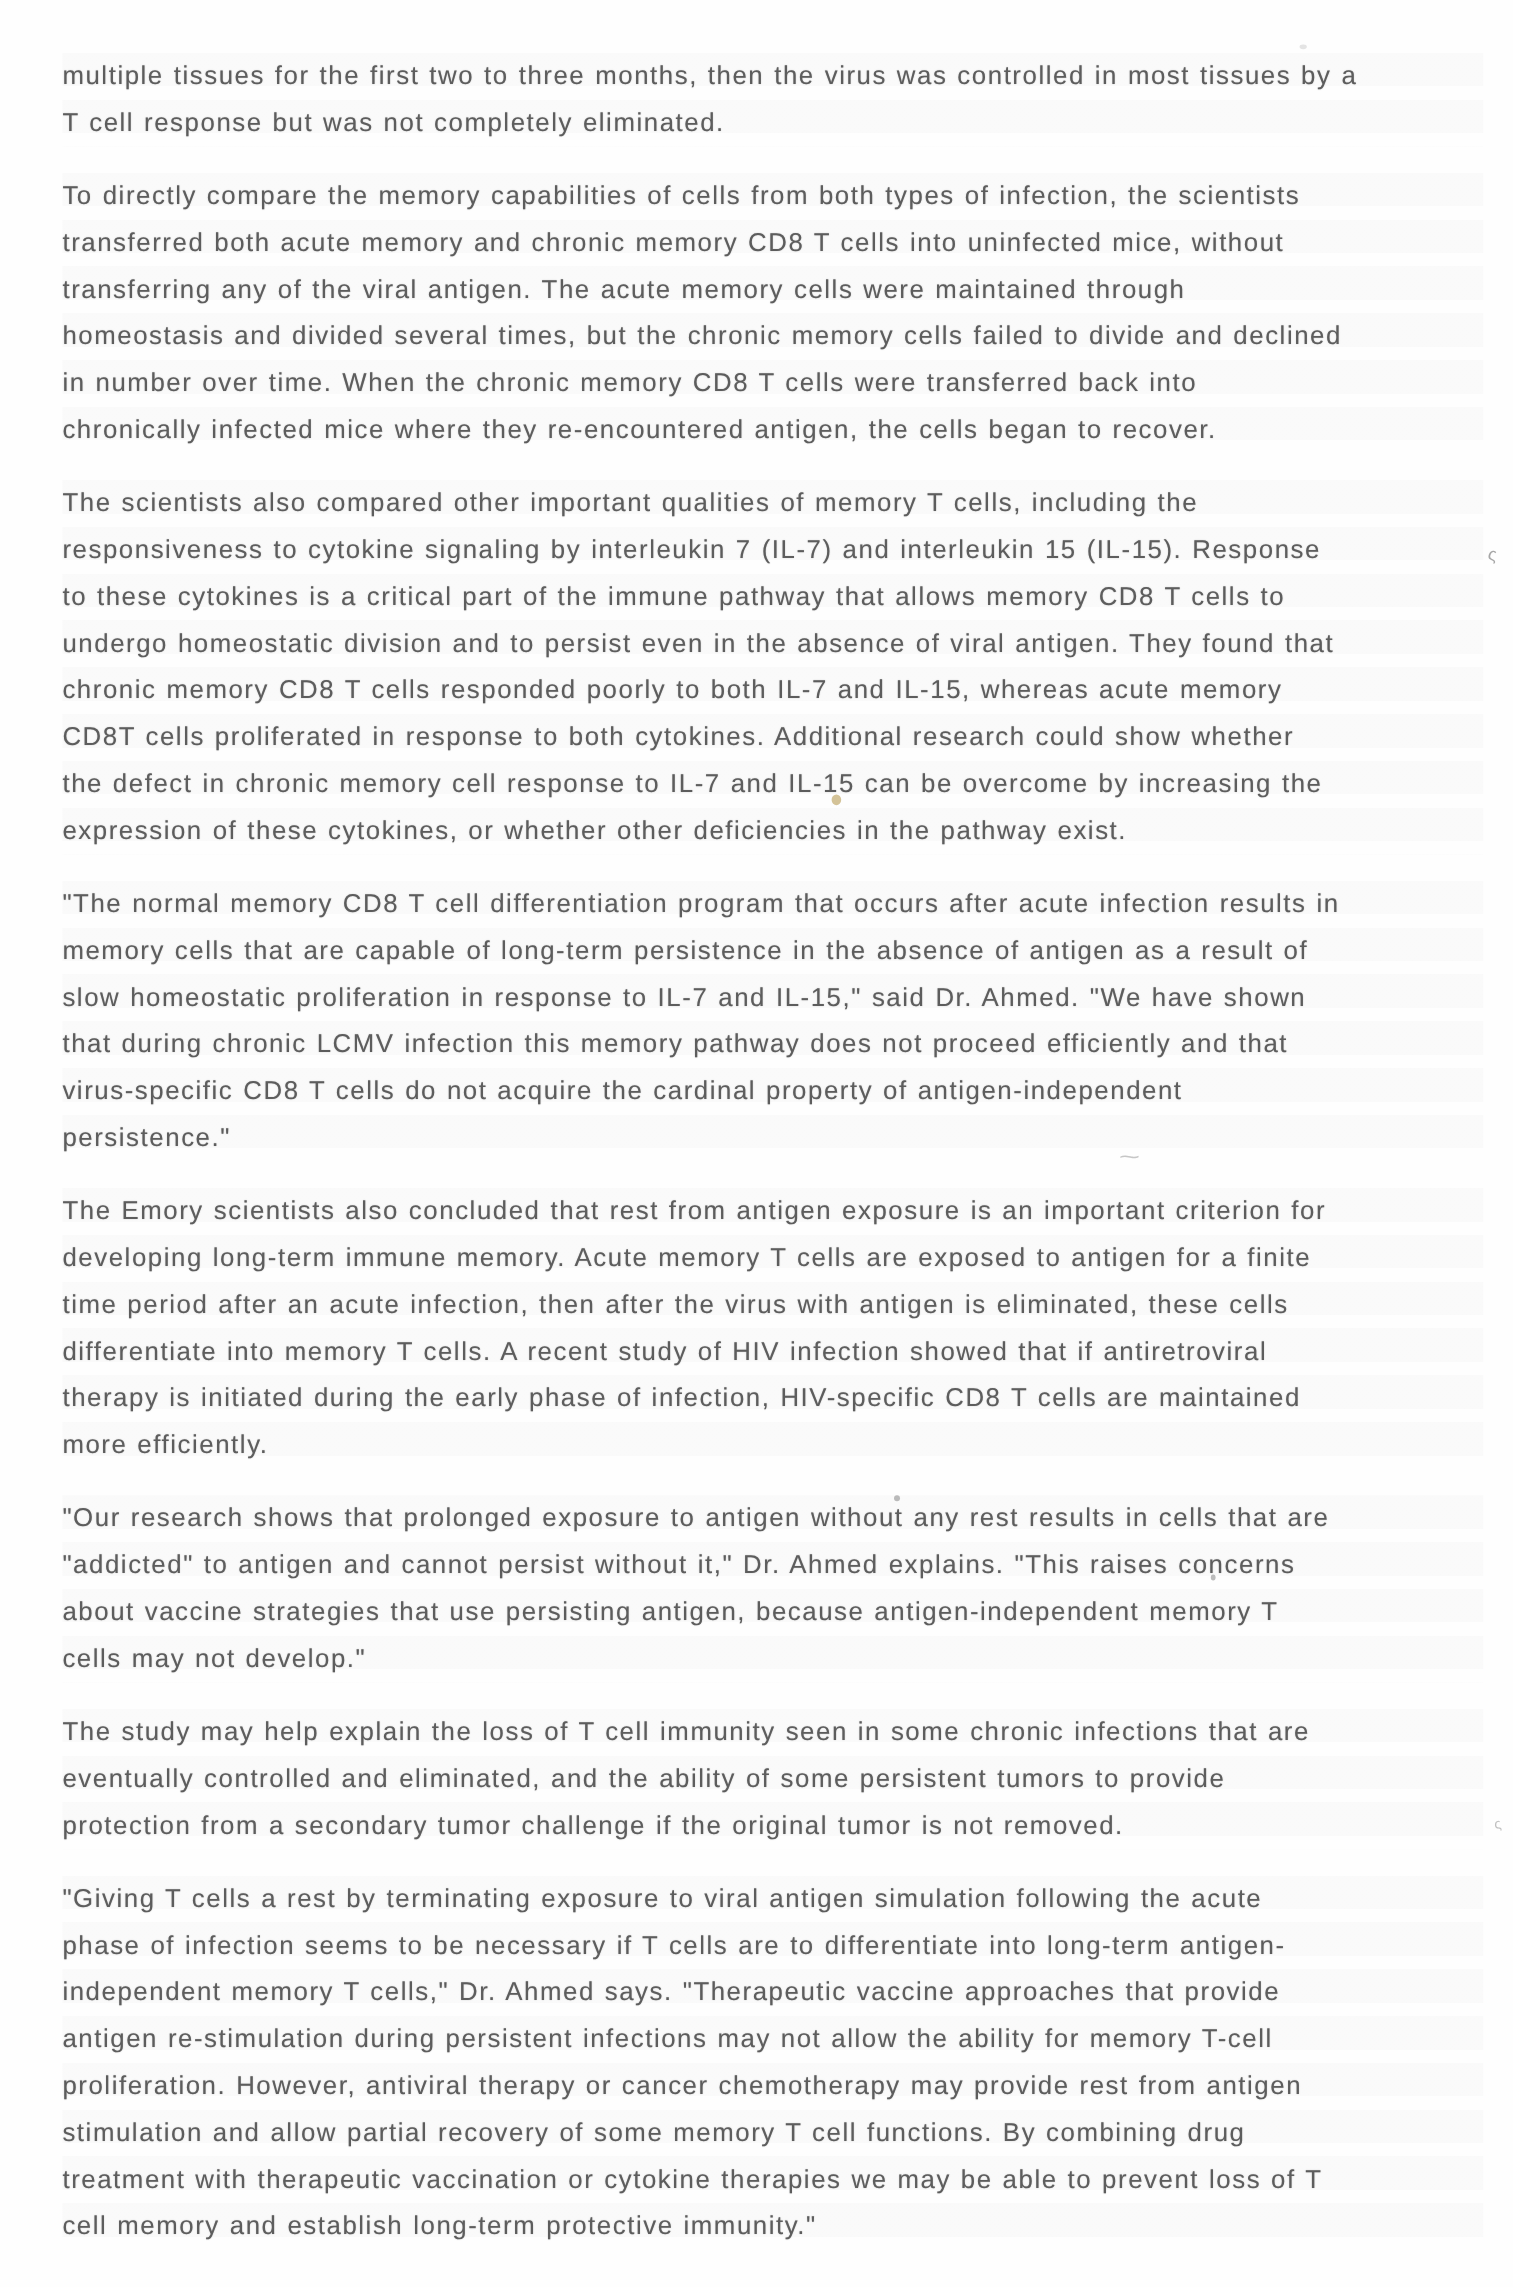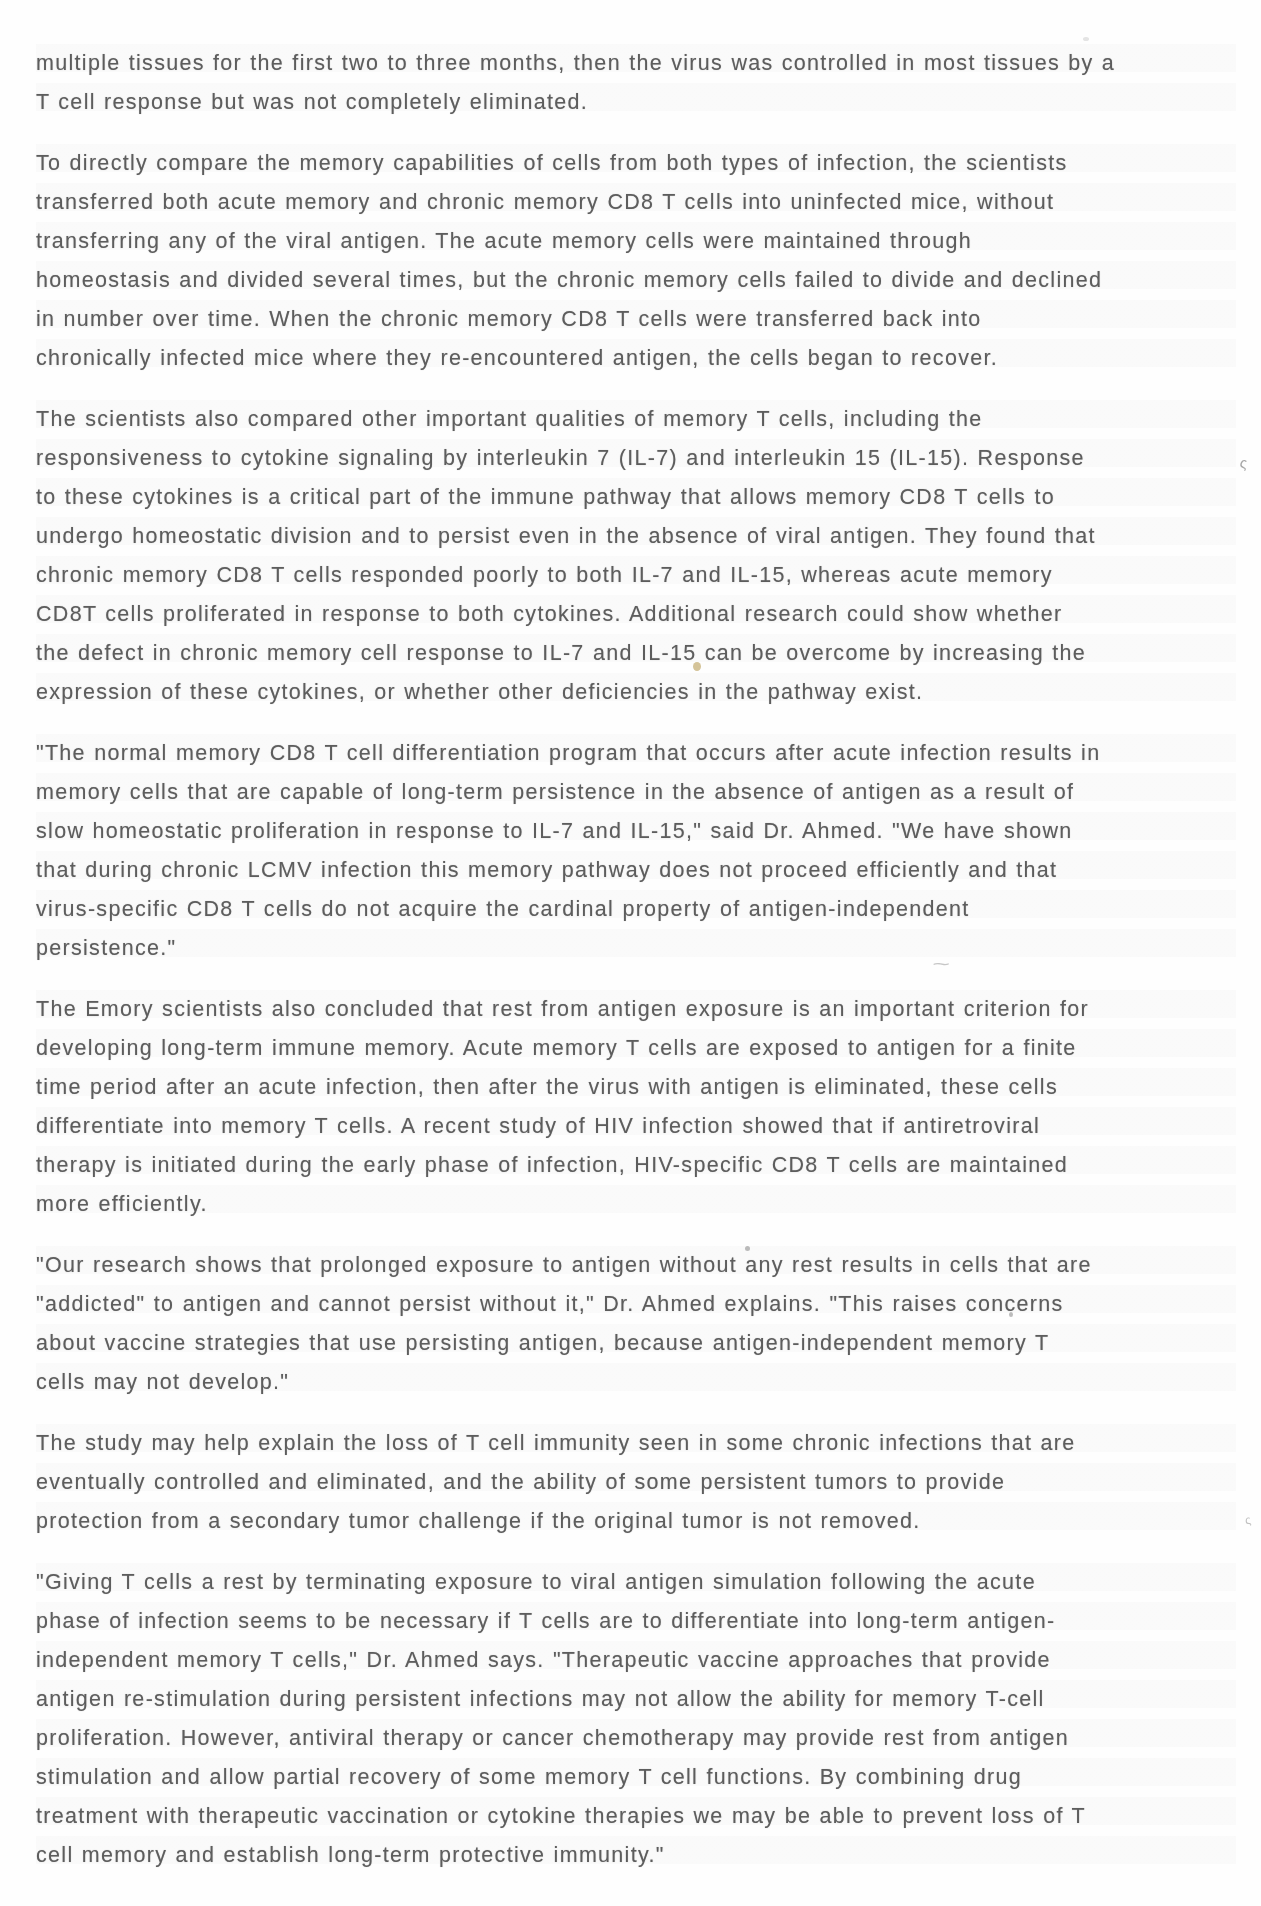--- a/index.html
+++ b/index.html
@@ -15,21 +15,21 @@
     overflow: hidden;
     font-family: "Liberation Sans", "DejaVu Sans", sans-serif;
   }
   .text-column {
     position: absolute;
     left: 36px;
     top: 44px;
     width: 1200px;
   }
   .text-column p {
-    margin: 0 0 22px 0;
+    margin: 0 0 22px 16px;
     font-size: 21.5px;
     line-height: 39px;
     letter-spacing: 1.3px;
     word-spacing: 1px;
     color: #5d5d5d;
     white-space: pre-line;
     text-shadow: 0 0 1px rgba(100,100,100,0.45);
     
     background: repeating-linear-gradient(
       to bottom,

